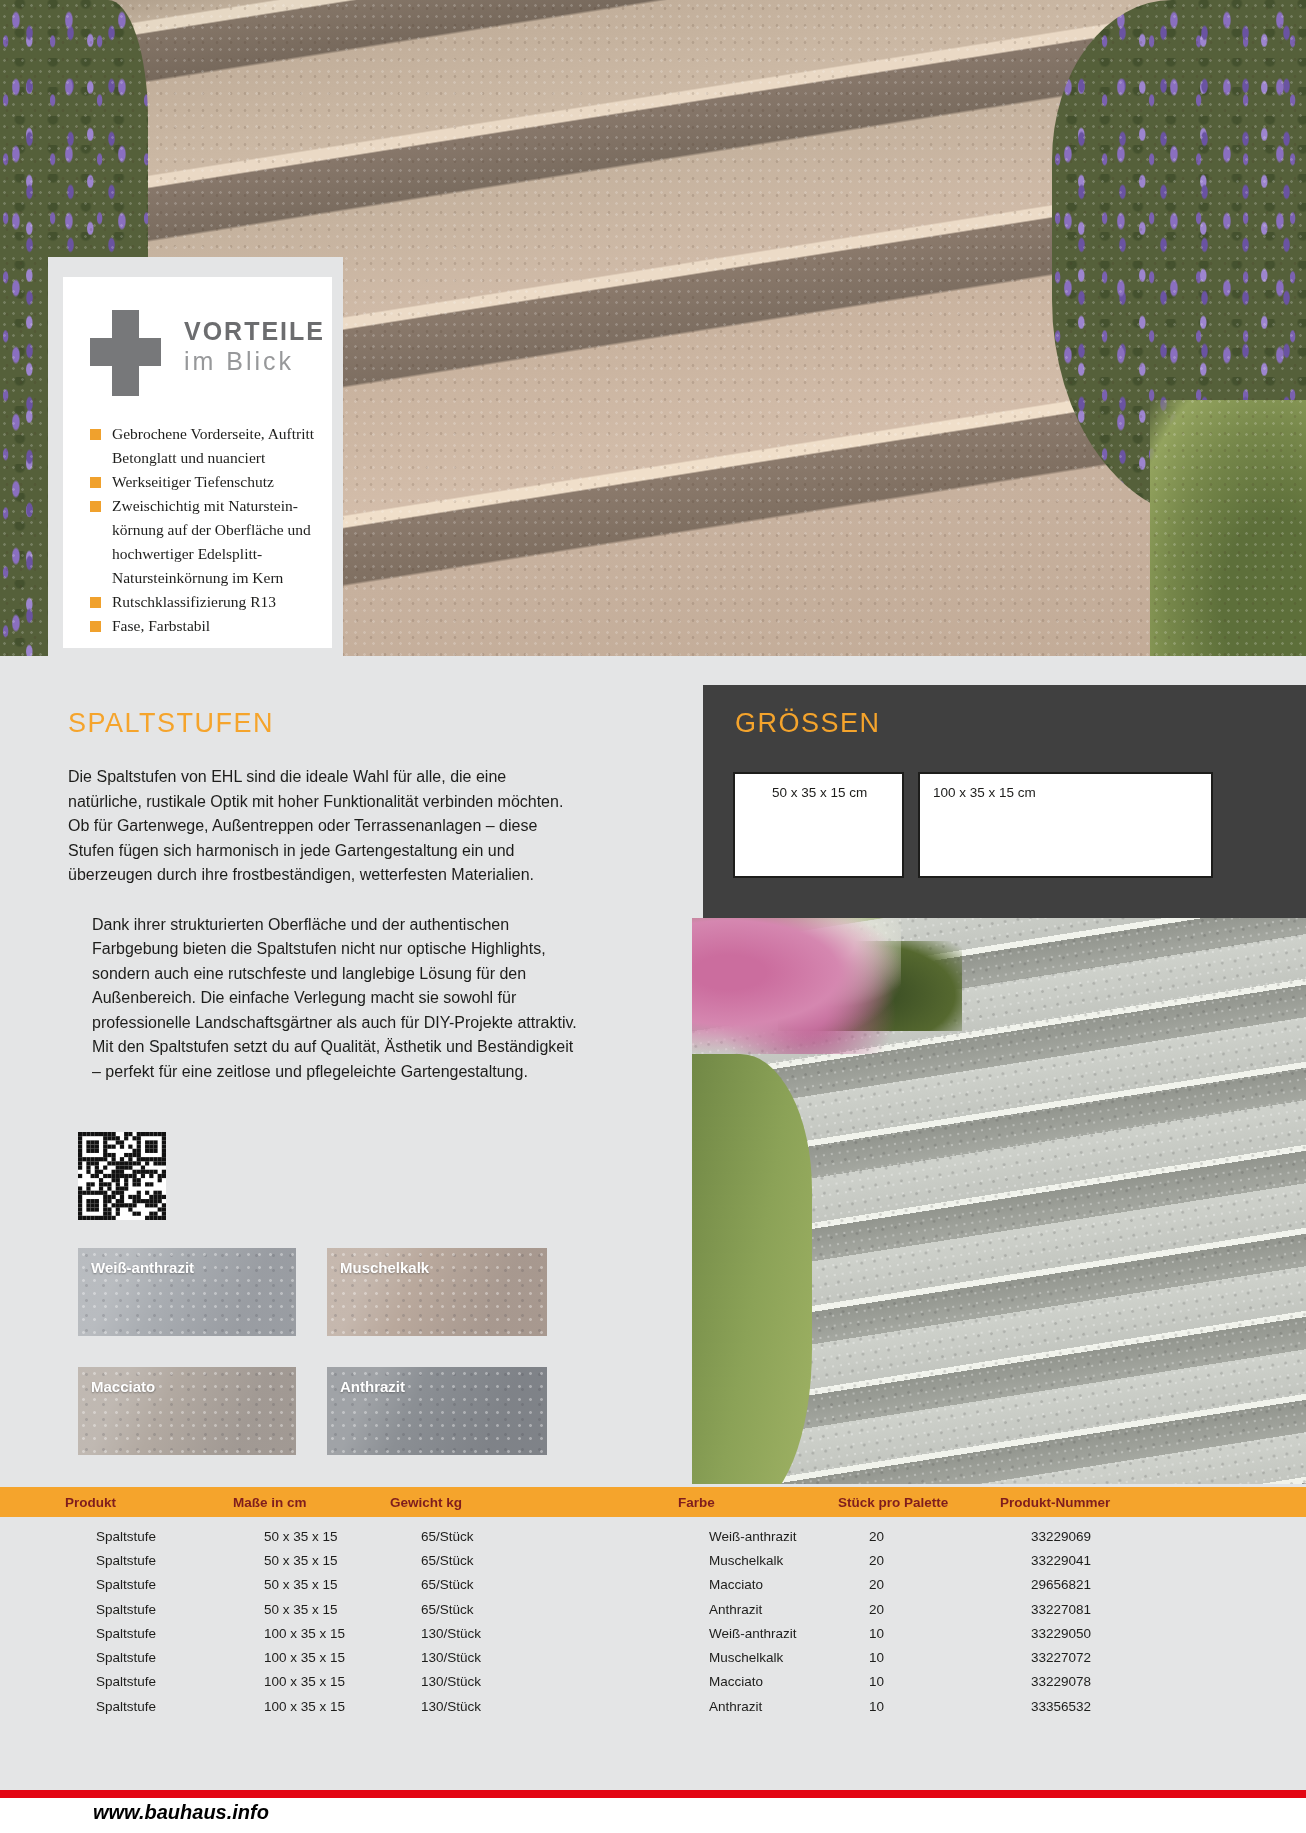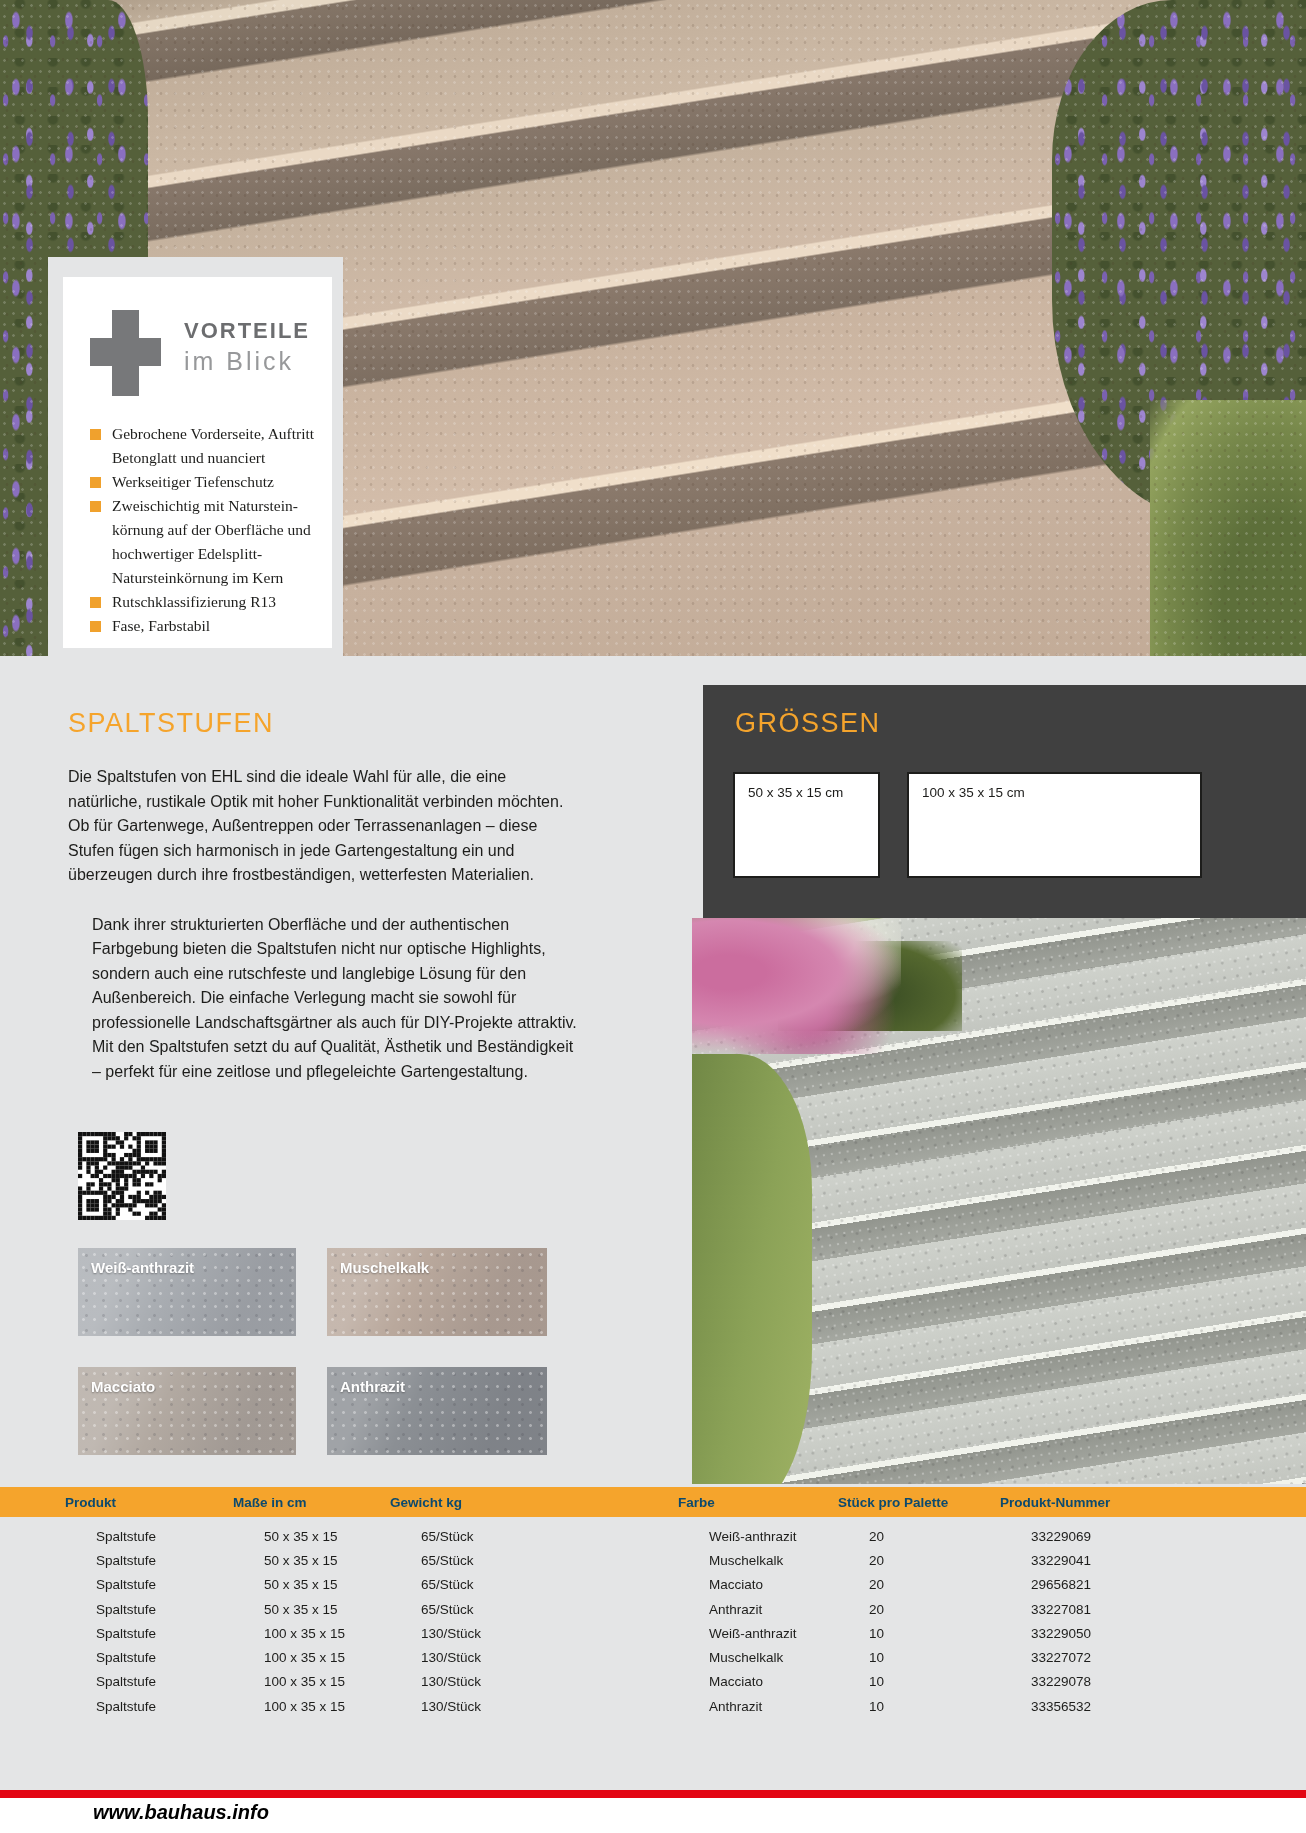--- a/index.html
+++ b/index.html
@@ -45,21 +45,21 @@
   .bush-right{position:absolute;left:1150px;top:400px;width:156px;height:256px;
     background:radial-gradient(ellipse at 80% 80%, #5d6f3a 30%, #76874a 60%, #93a35e 85%, transparent 100%);}
 
   
   .vorteile-frame{position:absolute;left:48px;top:257px;width:295px;height:399px;background:#e4e5e6;}
   .vorteile-card{position:absolute;left:63px;top:277px;width:269px;height:371px;background:#ffffff;box-sizing:border-box;padding:33px 16px 0 27px;}
   .card-head{display:flex;align-items:flex-start;}
   .plus-icon{position:relative;width:71px;height:86px;flex:0 0 71px;margin-right:23px;}
   .plus-icon .pv{position:absolute;left:22px;top:0;width:27px;height:86px;background:#77787a;}
   .plus-icon .ph{position:absolute;left:0;top:28px;width:71px;height:28px;background:#77787a;}
-  .card-title1{font-size:22px;font-weight:bold;color:#6c6d6f;letter-spacing:2px;line-height:30px;margin-top:6px;}
+  .card-title1{font-size:25px;font-weight:bold;color:#6c6d6f;letter-spacing:2px;line-height:30px;margin-top:6px;}
   .card-title2{font-size:25px;color:#97989a;letter-spacing:3px;line-height:30px;}
   .bullets{margin-top:26px;font-family:Liberation Serif, serif;}
   .bullet{display:flex;font-size:15.5px;line-height:24px;color:#1d1d1b;}
   .bullet .sq{flex:0 0 11px;width:11px;height:11px;background:#f0a12d;margin:7px 11px 0 0;}
 
   
   .section-heading{font-size:27px;font-weight:normal;color:#f5a42c;letter-spacing:1.5px;}
   .intro{position:absolute;left:68px;top:708px;width:512px;}
   .intro p{font-size:16px;line-height:24.5px;margin:0;}
   .intro .h{margin-bottom:26px;}
@@ -79,21 +79,21 @@
       radial-gradient(circle, rgba(60,60,70,.18) 1px, transparent 1.9px),
       linear-gradient(115deg, rgba(255,255,255,.18) 20%, transparent 40%, rgba(40,40,50,.12) 75%);
     background-size:11px 13px, 17px 15px, 100% 100%;}
   .swatch .lbl{position:absolute;left:13px;top:11px;z-index:2;color:#fff;font-weight:bold;font-size:15px;text-shadow:0 1px 2px rgba(0,0,0,.35);}
 
   
   .groessen{position:absolute;left:703px;top:685px;width:603px;height:233px;background:#404040;box-sizing:border-box;padding:23px 0 0 32px;}
   .size-boxes{position:absolute;left:30px;top:87px;display:flex;}
   .size-box{border:2px solid #1d1d1b;height:102px;box-sizing:content-box;background:#fff;}
   .size-box .sz{display:block;font-size:13.5px;padding:11px 0 0 13px;}
-  .size-box.b1{width:143px;margin-right:27px;}
+  .size-box.b1{width:143px;margin-right:14px;padding-left:24px;}
   .size-box.b2{width:291px;}
 
   
   .photo{position:absolute;left:692px;top:918px;width:614px;height:566px;overflow:hidden;
     background:linear-gradient(160deg,#7d9150 0%,#94a964 30%,#aabb74 55%,#b9c680 100%);}
   .photo .steps{position:absolute;left:6%;top:-6%;width:130%;height:135%;transform:rotate(-9deg);
     background:repeating-linear-gradient(180deg,#cfd2cc 0px,#c3c6c0 44px,#f1f3ec 44px,#f1f3ec 50px,#92958e 50px,#a5a8a1 82px);}
   .photo .steps::after{content:"";position:absolute;inset:0;
     background-image:radial-gradient(circle, rgba(255,255,255,.3) 1px, transparent 1.6px),
       radial-gradient(circle, rgba(60,60,60,.2) 1px, transparent 1.7px);
@@ -105,21 +105,21 @@
   .photo .flowers{position:absolute;left:0;top:0;width:34%;height:24%;
     background:
       radial-gradient(ellipse at 18% 40%, #cb6d9e 15%, #d587b0 45%, transparent 72%),
       radial-gradient(ellipse at 70% 20%, #e9eadd 8%, transparent 40%),
       radial-gradient(ellipse at 55% 70%, #b95c8f 12%, transparent 55%);}
 
   
   .tbl{position:absolute;left:0;top:1487px;width:1306px;}
   .tbl-head{height:30px;background:#f5a42c;display:grid;align-items:center;
     grid-template-columns:168px 157px 288px 160px 162px auto;padding-left:65px;}
-  .tbl-head .hc{color:#0c4a6e;font-weight:bold;font-size:13.5px;}
+  .tbl-head .hc{color:#7f1d1d;font-weight:bold;font-size:13.5px;}
   .tbl-body{padding:7px 0 0 0;margin-left:31px;}
   .tbl-row{display:grid;grid-template-columns:168px 157px 288px 160px 162px auto;padding-left:65px;height:24.3px;align-items:center;}
   .tbl-row .c{font-size:13.5px;}
 
   
   .red-bar{position:absolute;left:0;top:1790px;width:1306px;height:8px;background:#e30613;}
   .footer-url{position:absolute;left:93px;top:1801px;font-size:20px;font-weight:bold;font-style:italic;color:#000;}
 </style>
 </head>
 <body>

